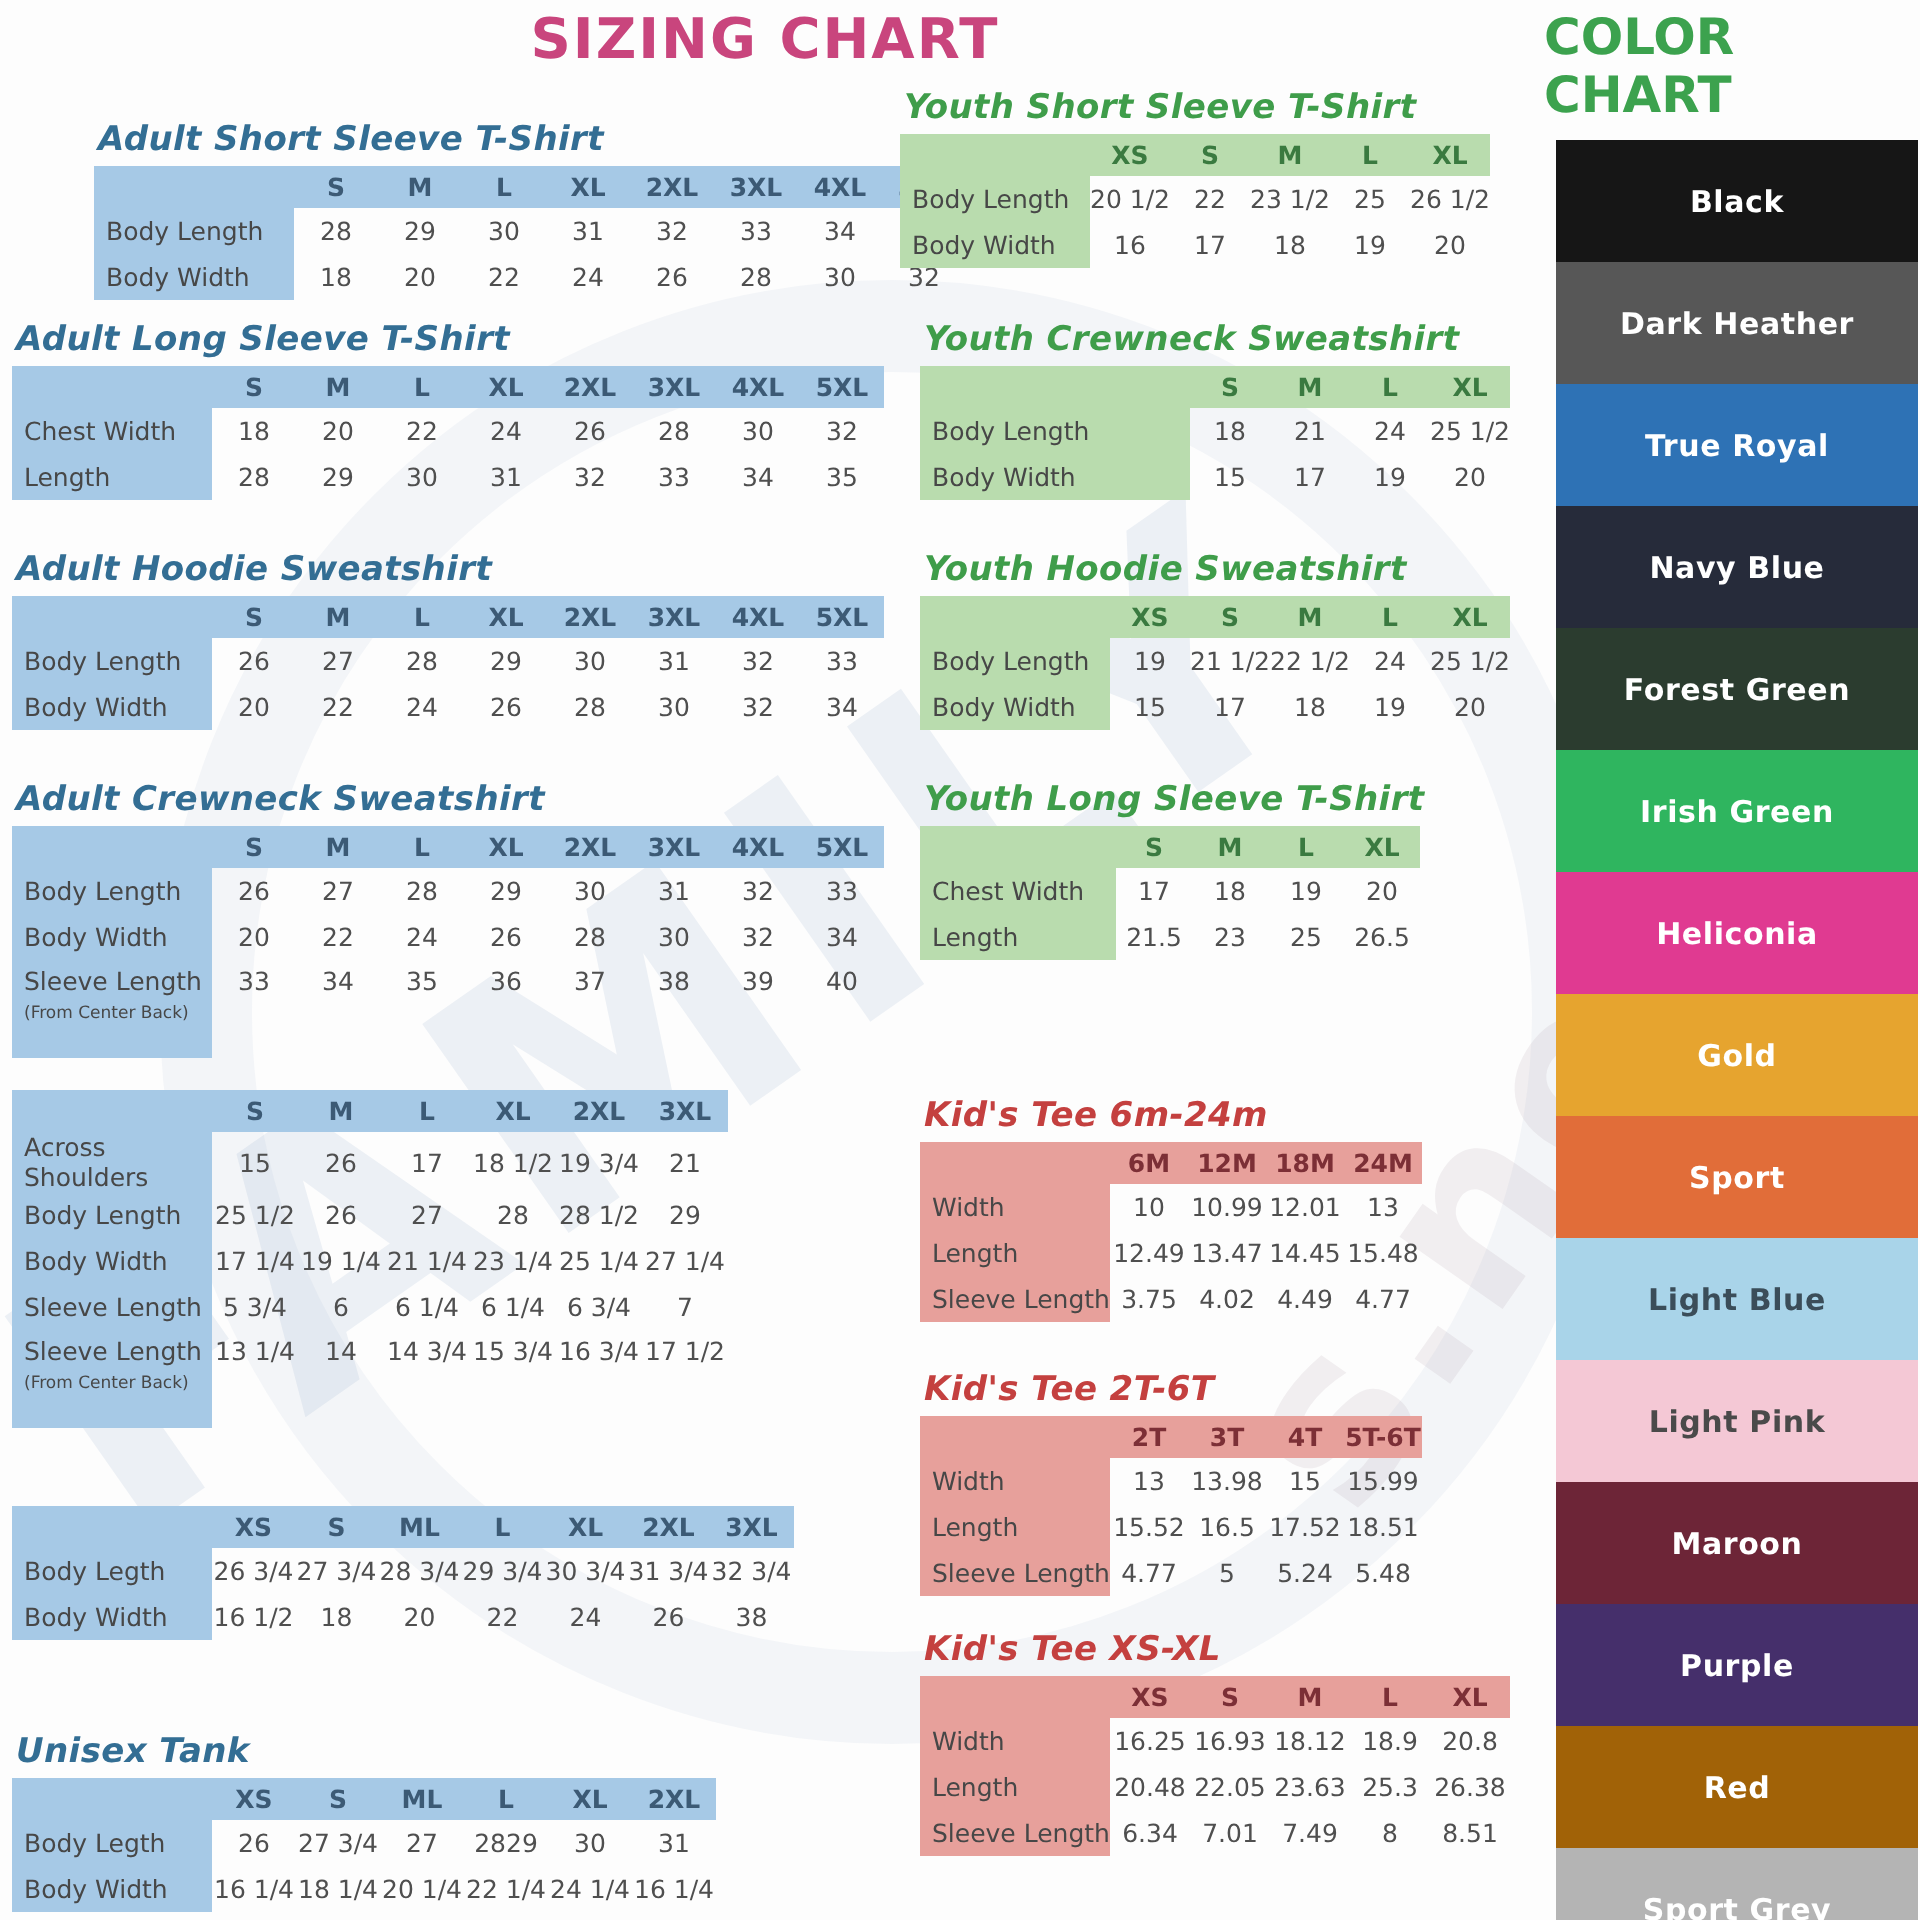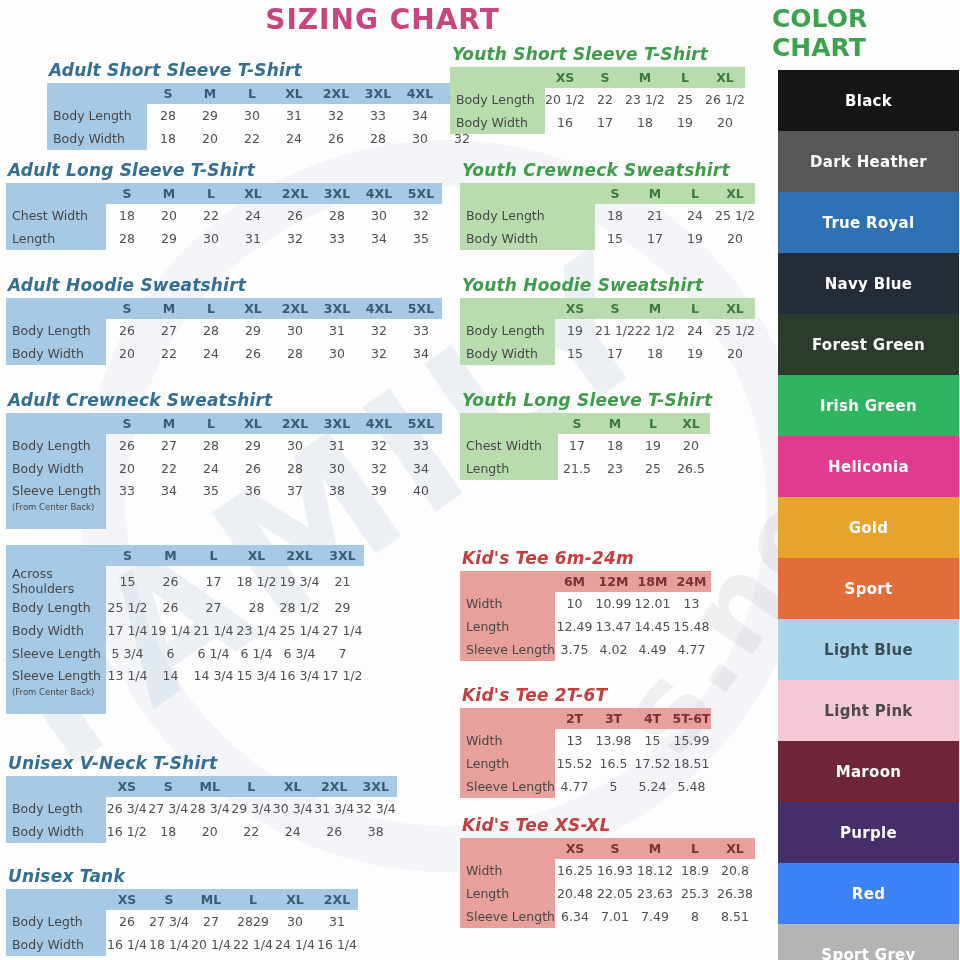--- a/index.html
+++ b/index.html
@@ -421,21 +421,20 @@
               <td class="val">14</td>
               <td class="val">14 3/4</td>
               <td class="val">15 3/4</td>
               <td class="val">16 3/4</td>
               <td class="val">17 1/2</td>
             </tr>
           </tbody>
         </table>
       </div>
       <div class="sec theme-adult sec-unisex-v-neck">
-        <div class="tbl-title">Unisex V-Neck T-Shirt</div>
         <table class="tbl" style="width: 390.5px;">
           <colgroup>
             <col style="width: 100px;">
             <col style="width: 41.5px;">
             <col style="width: 41.5px;">
             <col style="width: 41.5px;">
             <col style="width: 41.5px;">
             <col style="width: 41.5px;">
             <col style="width: 41.5px;">
             <col style="width: 41.5px;">
@@ -893,21 +892,21 @@
       </div>
       <div class="swatch" style="background: rgb(244, 200, 213); color: rgb(74, 74, 74);">
         <span>Light Pink</span>
       </div>
       <div class="swatch" style="background: rgb(109, 37, 55); color: rgb(255, 255, 255);">
         <span>Maroon</span>
       </div>
       <div class="swatch" style="background: rgb(69, 47, 107); color: rgb(255, 255, 255);">
         <span>Purple</span>
       </div>
-      <div class="swatch" style="background: #3b82f6; color: rgb(255, 255, 255);">
+      <div class="swatch" style="background: #a16207; color: rgb(255, 255, 255);">
         <span>Red</span>
       </div>
       <div class="swatch" style="background: rgb(180, 180, 180); color: rgb(255, 255, 255);">
         <span>Sport Grey</span>
       </div>
       <div class="swatch" style="background: rgb(236, 236, 236); color: rgb(74, 74, 74);">
         <span>White</span>
       </div>
       <div class="swatch" style="background: rgb(236, 206, 96); color: #a21caf;">
         <span>Yellow</span>

